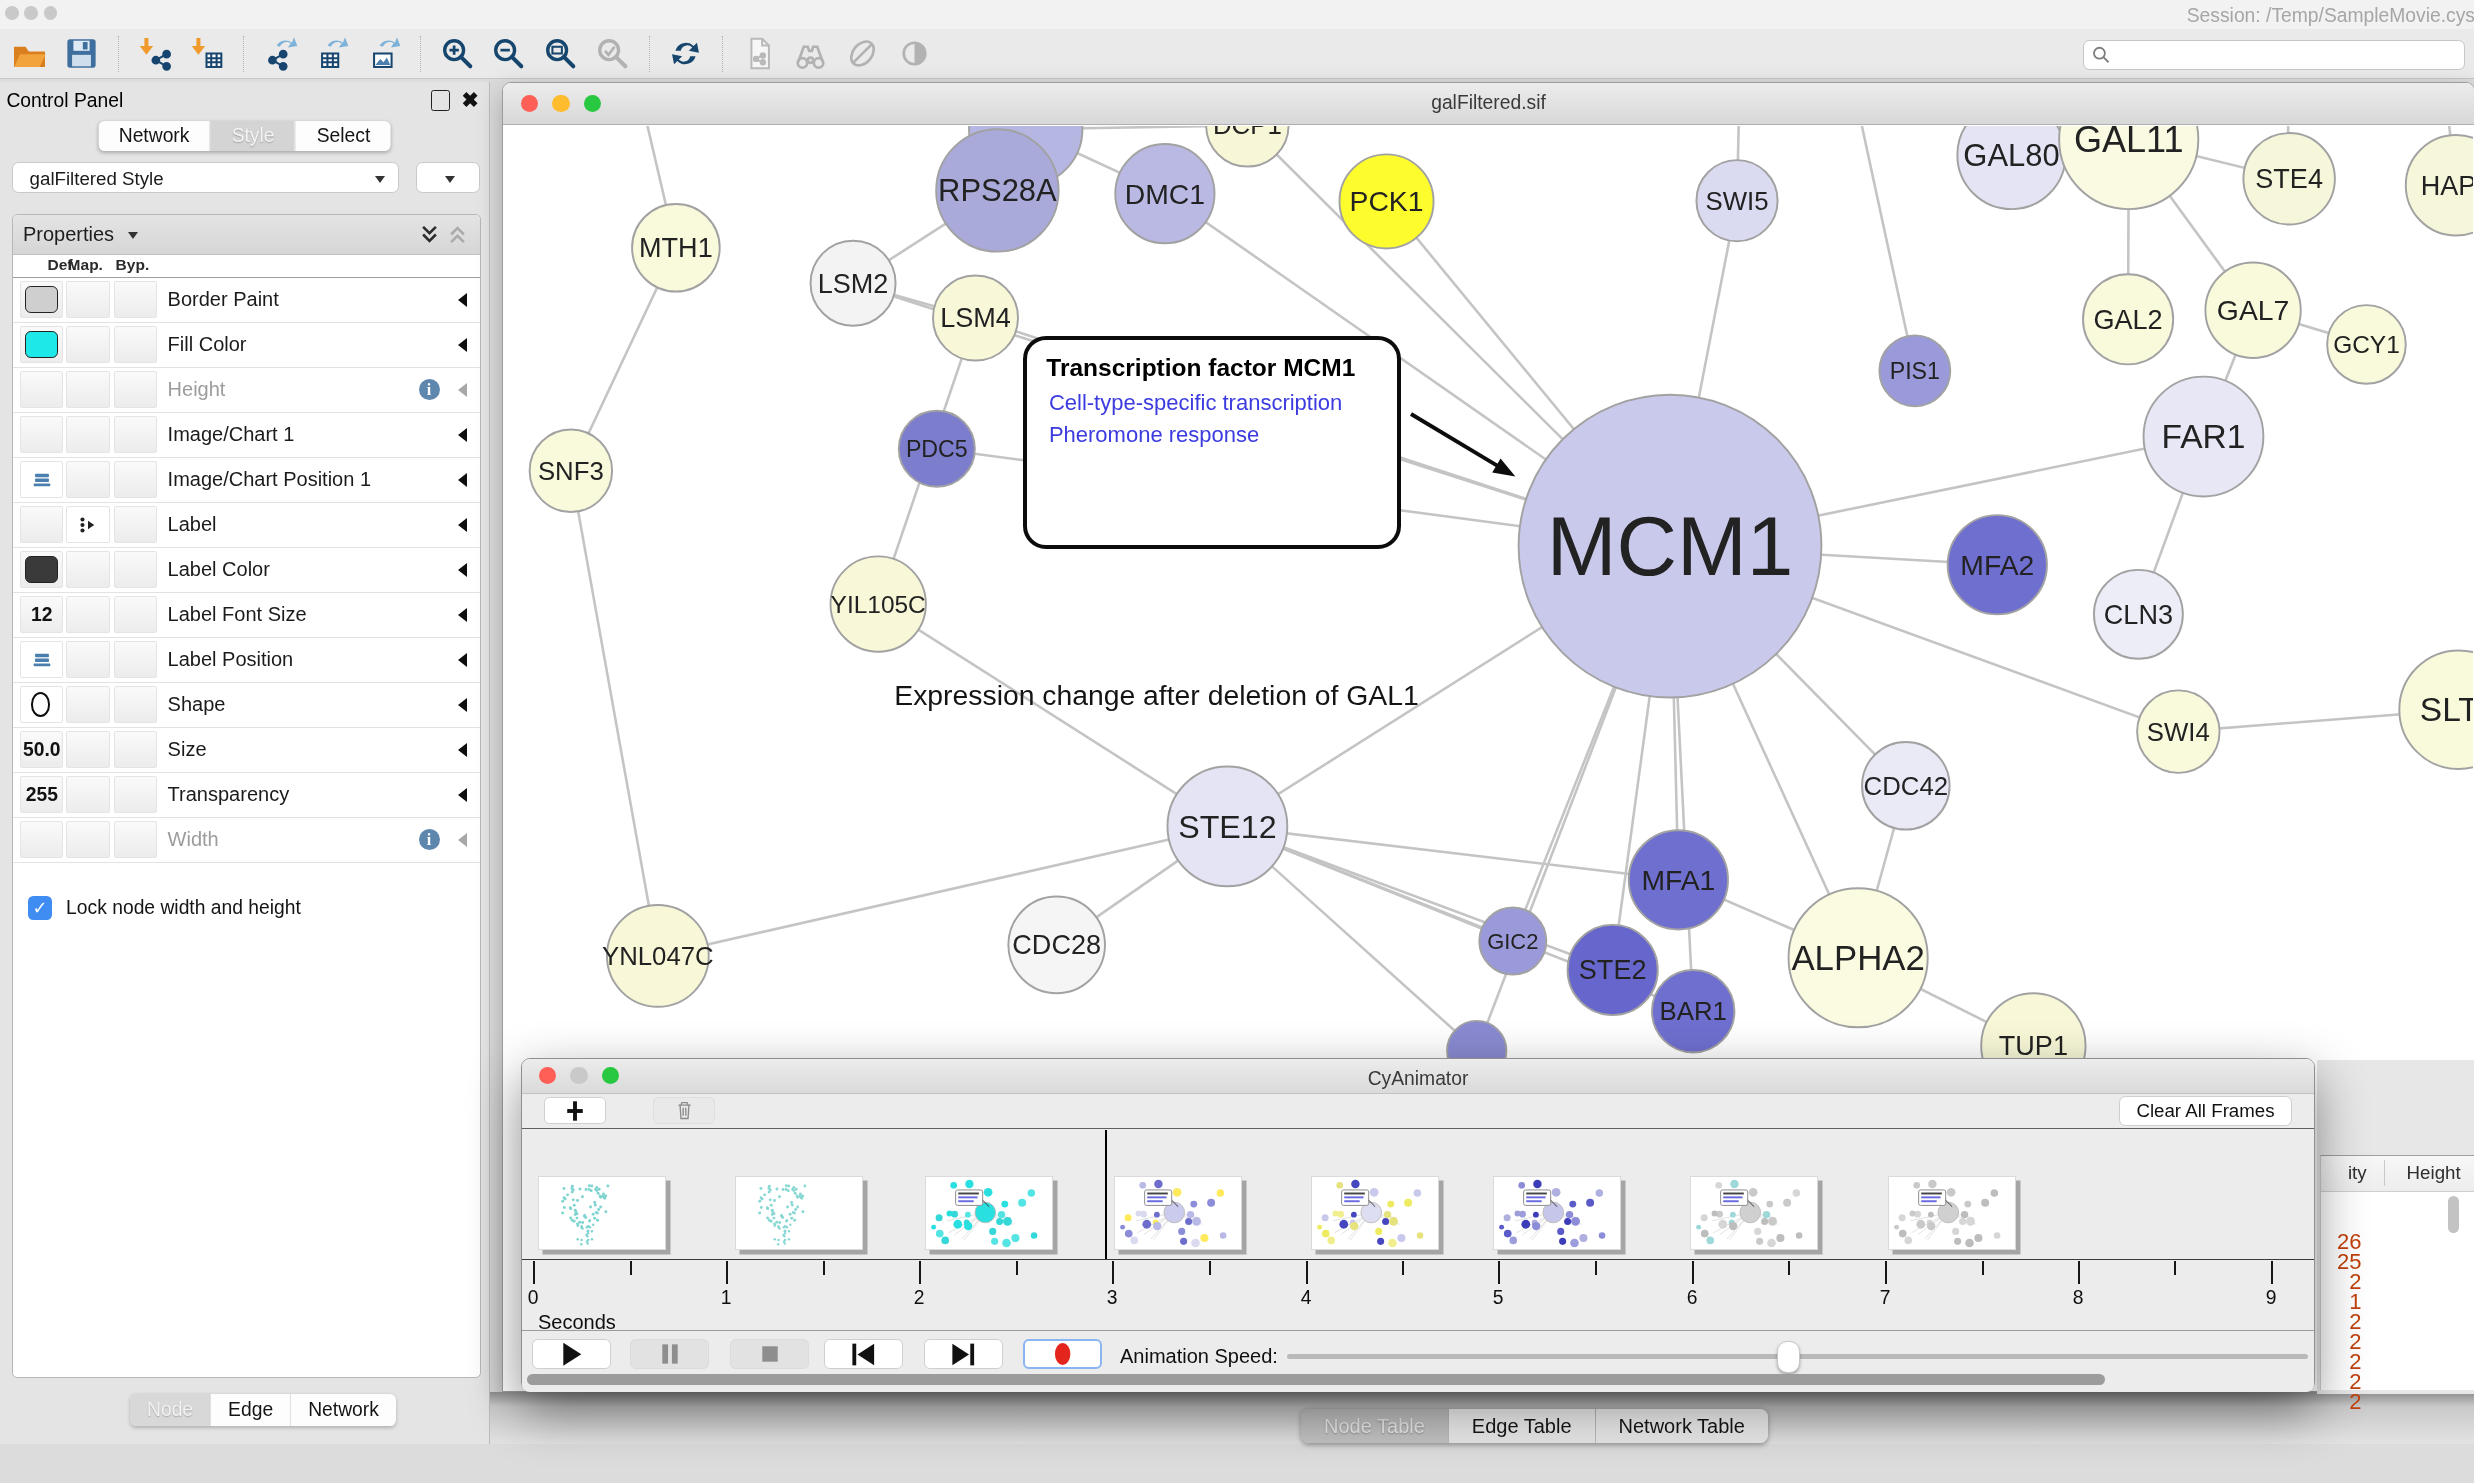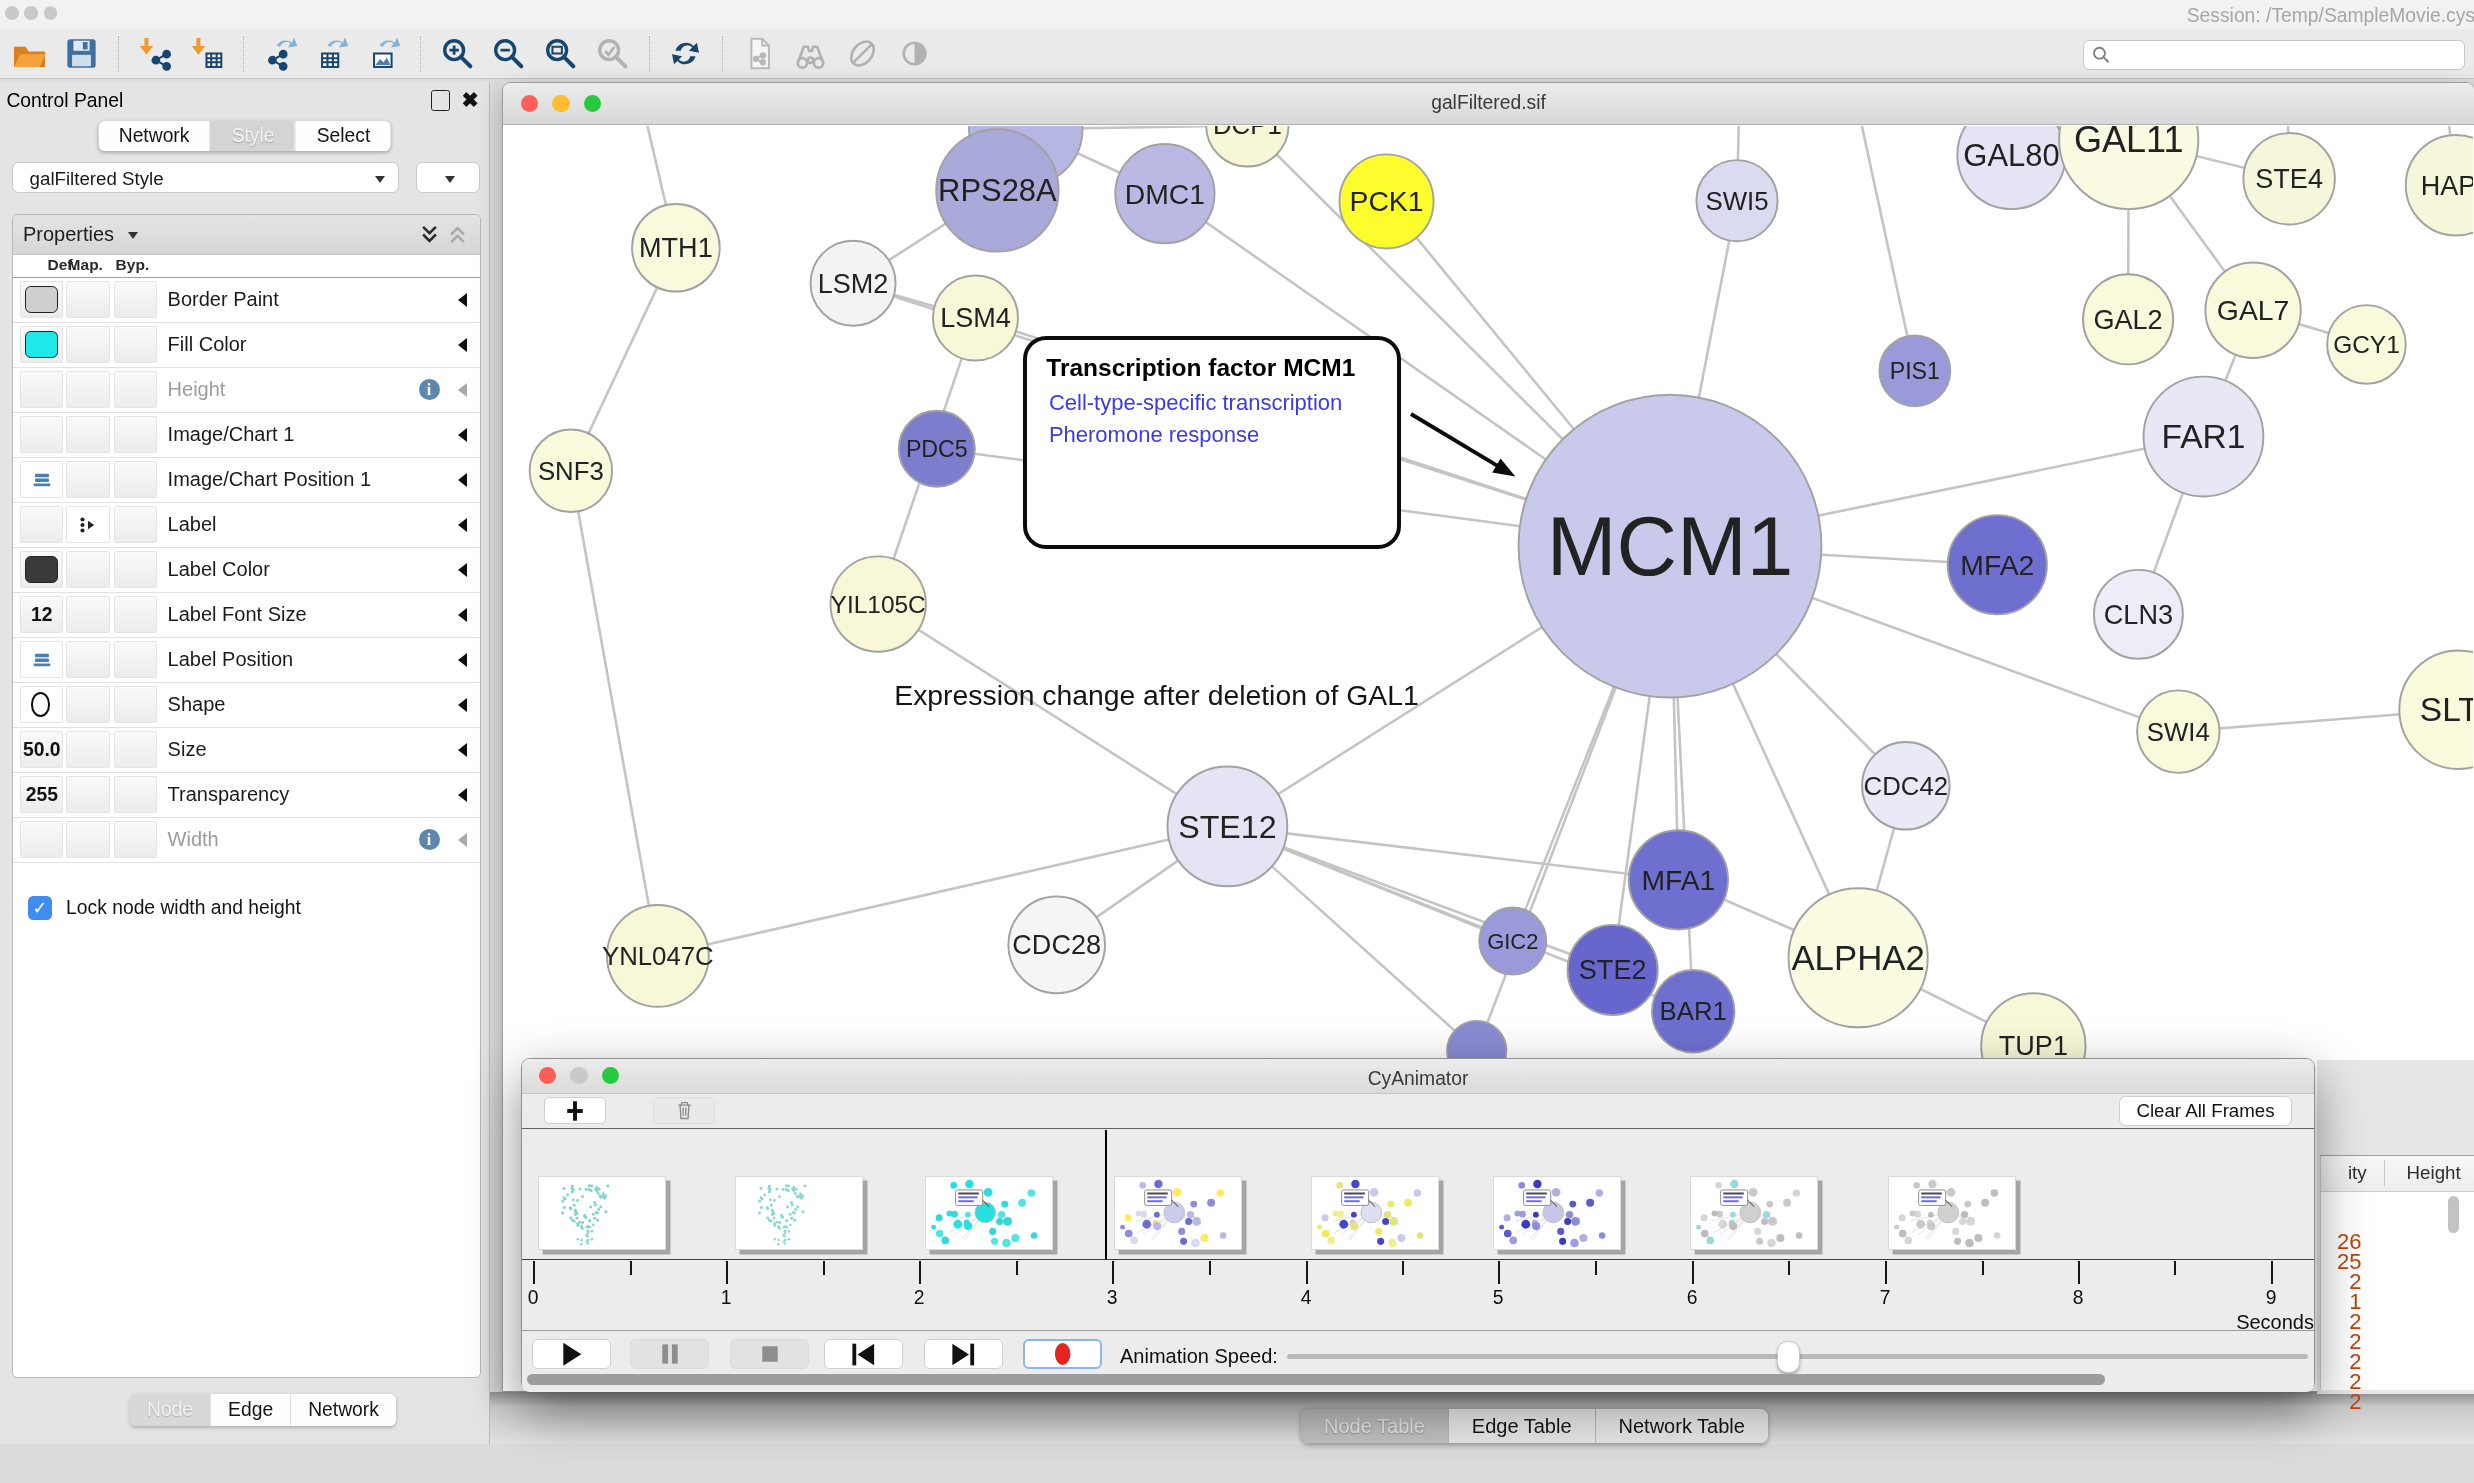--- a/index.html
+++ b/index.html
@@ -91,21 +91,21 @@
            display:flex;align-items:center;justify-content:center;box-sizing:border-box}
   .btn-clear{position:absolute;right:22px;top:1.9px;width:173px;height:30px;background:#fff;border:1.3px solid #cecece;border-radius:6.4px;
              font-size:18.7px;text-align:center;line-height:28px;box-sizing:border-box}
   .frames{position:absolute;left:0;top:71px;right:0;height:129px;background:#ececec;border-bottom:1.9px solid #3c3c3c}
   .frame{position:absolute;top:46px;width:126px;height:72px;background:#fff;border:0.6px solid #dadada;box-shadow:4.5px 4.5px 0 #a5a5a5}
   .playhead{position:absolute;top:0;width:1.9px;height:129px;background:#000;z-index:3}
   .ruler{position:absolute;left:0;top:202px;right:0;height:70px}
   .tick{position:absolute;top:0;width:1.9px;background:#161616}
   .tick.major{height:23px}.tick.minor{height:13.5px}
   .tick-num{position:absolute;top:26px;font-size:19.3px;color:#0e0e0e;transform:translateX(-50%)}
-  .seconds{position:absolute;left:16px;right:0;top:50px;text-align:right;font-size:20px;color:#0e0e0e}
+  .seconds{position:absolute;left:16px;right:0;top:50px;text-align:left;font-size:20px;color:#0e0e0e}
   .cy-controls{position:absolute;left:0;top:271px;right:0;height:61px;border-top:1.3px solid #9a9a9a;background:#ececec;border-radius:0 0 7.7px 7.7px}
   .cbtn{position:absolute;top:8.4px;width:79px;height:30px;border-radius:5.8px;border:1.3px solid #cfcfcf;background:#fff;
         display:flex;align-items:center;justify-content:center;box-sizing:border-box}
   .cbtn.dis{background:#e2e2e2;border-color:#dbdbdb}
   .cbtn.rec{border:2.6px solid #8ab5f2}
   .speed-label{position:absolute;left:598px;top:14px;font-size:20px;color:#101010}
   .slider-track{position:absolute;left:765px;top:22.6px;width:1021px;height:5.8px;background:#b9b9b9;border-radius:3.2px}
   .slider-thumb{position:absolute;top:-12.2px;width:20.6px;height:30px;background:#fff;border:0.6px solid #c6c6c6;border-radius:10.3px;
                 box-shadow:0 1.9px 3.2px rgba(0,0,0,.3)}
   .cy-scrollbar{position:absolute;left:5.2px;top:315px;width:1578px;height:11px;background:#9c9c9c;border-radius:5.8px}

